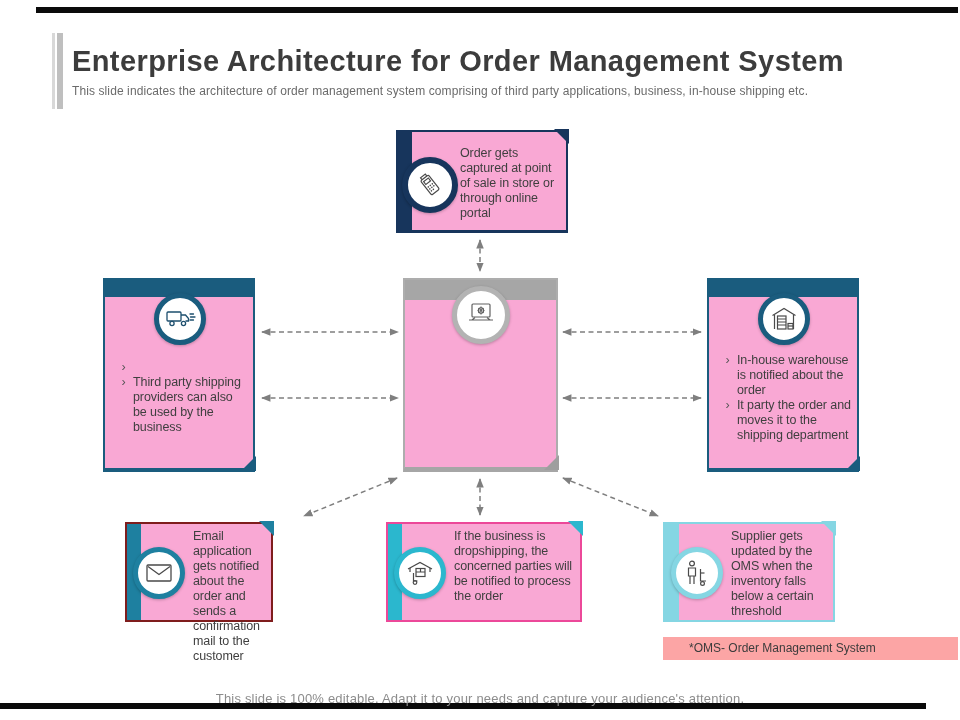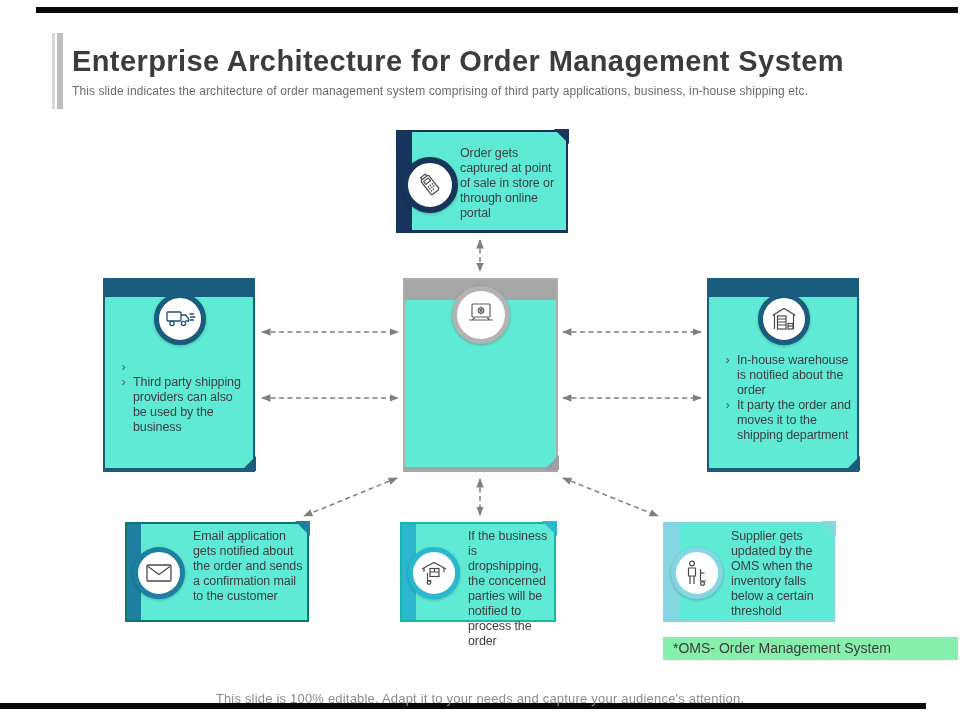--- a/index.html
+++ b/index.html
@@ -12,49 +12,49 @@
   #rule-bottom{left:0;top:703px;width:926px;height:6px;background:#0a0a0a;}
 
   
   #accent-a{left:52px;top:33px;width:3px;height:76px;background:#d8d8d8;}
   #accent-b{left:57px;top:33px;width:6px;height:76px;background:#bfbfbf;}
   #title{left:72px;top:45px;font-size:29px;font-weight:700;color:#3c3c3c;
          letter-spacing:0.4px;white-space:nowrap;}
   #subtitle{left:72px;top:84px;font-size:12px;color:#6b6b6b;letter-spacing:0.1px;white-space:nowrap;}
 
   
-  .card{position:absolute;background:#5eead4;box-sizing:border-box;padding-left:8px;}
+  .card{position:absolute;background:#f9a8d4;box-sizing:border-box;padding-left:8px;}
   .sidebar{position:absolute;left:0;top:0;bottom:0;width:14px;}
   .band{position:absolute;left:0;top:0;right:0;}
   .badge{position:absolute;border-radius:50%;background:#fff;box-shadow:0 1px 3px rgba(0,0,0,.25);
          display:flex;align-items:center;justify-content:center;z-index:2;}
   .txt{position:absolute;font-size:12.5px;line-height:15px;color:#3f3f3f;letter-spacing:-0.1px;}
   .fold-tr{position:absolute;top:-3px;right:-3px;width:15px;height:15px;
            clip-path:polygon(0 0,100% 0,100% 100%);}
   .fold-br{position:absolute;bottom:-3px;right:-3px;width:15px;height:15px;
            clip-path:polygon(100% 0,0 100%,100% 100%);}
 
   
   #card-top{left:396px;top:130px;width:172px;height:103px;border:2px solid #17355c;border-bottom-width:3px;}
   #card-center{left:403px;top:278px;width:155px;height:194px;border:2px solid #adadad;border-bottom:5px solid #a6a6a6;}
   #card-left{left:103px;top:278px;width:152px;height:194px;border:2px solid #1a5c7e;border-bottom-width:4px;}
   #card-right{left:707px;top:278px;width:152px;height:194px;border:2px solid #1a5c7e;border-bottom-width:4px;}
-  #card-bl{left:125px;top:522px;width:184px;height:100px;border:2px solid #0f766e;}
-  #card-bc{left:400px;top:522px;width:156px;height:100px;border:2px solid #14b8a6;}
+  #card-bl{left:125px;top:522px;width:148px;height:100px;border:2px solid #7f1d1d;}
+  #card-bc{left:386px;top:522px;width:196px;height:100px;border:2px solid #ec4899;}
   #card-br{left:663px;top:522px;width:172px;height:100px;border:2px solid #85d6e3;}
 
   
   .bullets{position:absolute;left:9px;right:4px;}
   .bullet{display:flex;font-size:12.5px;line-height:15px;color:#3f3f3f;letter-spacing:-0.1px;}
   .bmark{width:19px;flex:0 0 19px;text-align:center;color:#555;}
   .btext{flex:1;}
 
   
-  #footnote{left:663px;top:637px;width:295px;height:23px;background:#86efac;
-            font-size:14px;line-height:23px;padding-left:10px;color:#3c3c3c;}
+  #footnote{left:663px;top:637px;width:295px;height:23px;background:#fca5a5;
+            font-size:12px;line-height:23px;padding-left:26px;color:#3c3c3c;}
   #footer{left:0;right:0;top:691px;text-align:center;font-size:13px;color:#8c8c8c;letter-spacing:0.2px;}
 
   svg.icon{display:block;}
   #arrows{position:absolute;left:0;top:0;pointer-events:none;z-index:1;}
 </style>
 </head>
 <body>
 
 <div id="slide">
 

